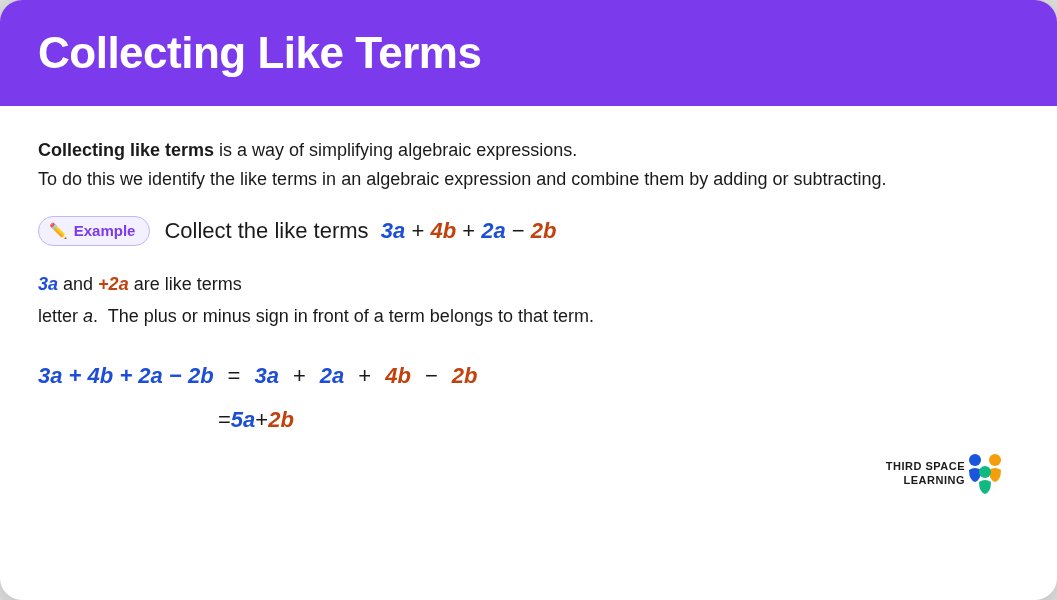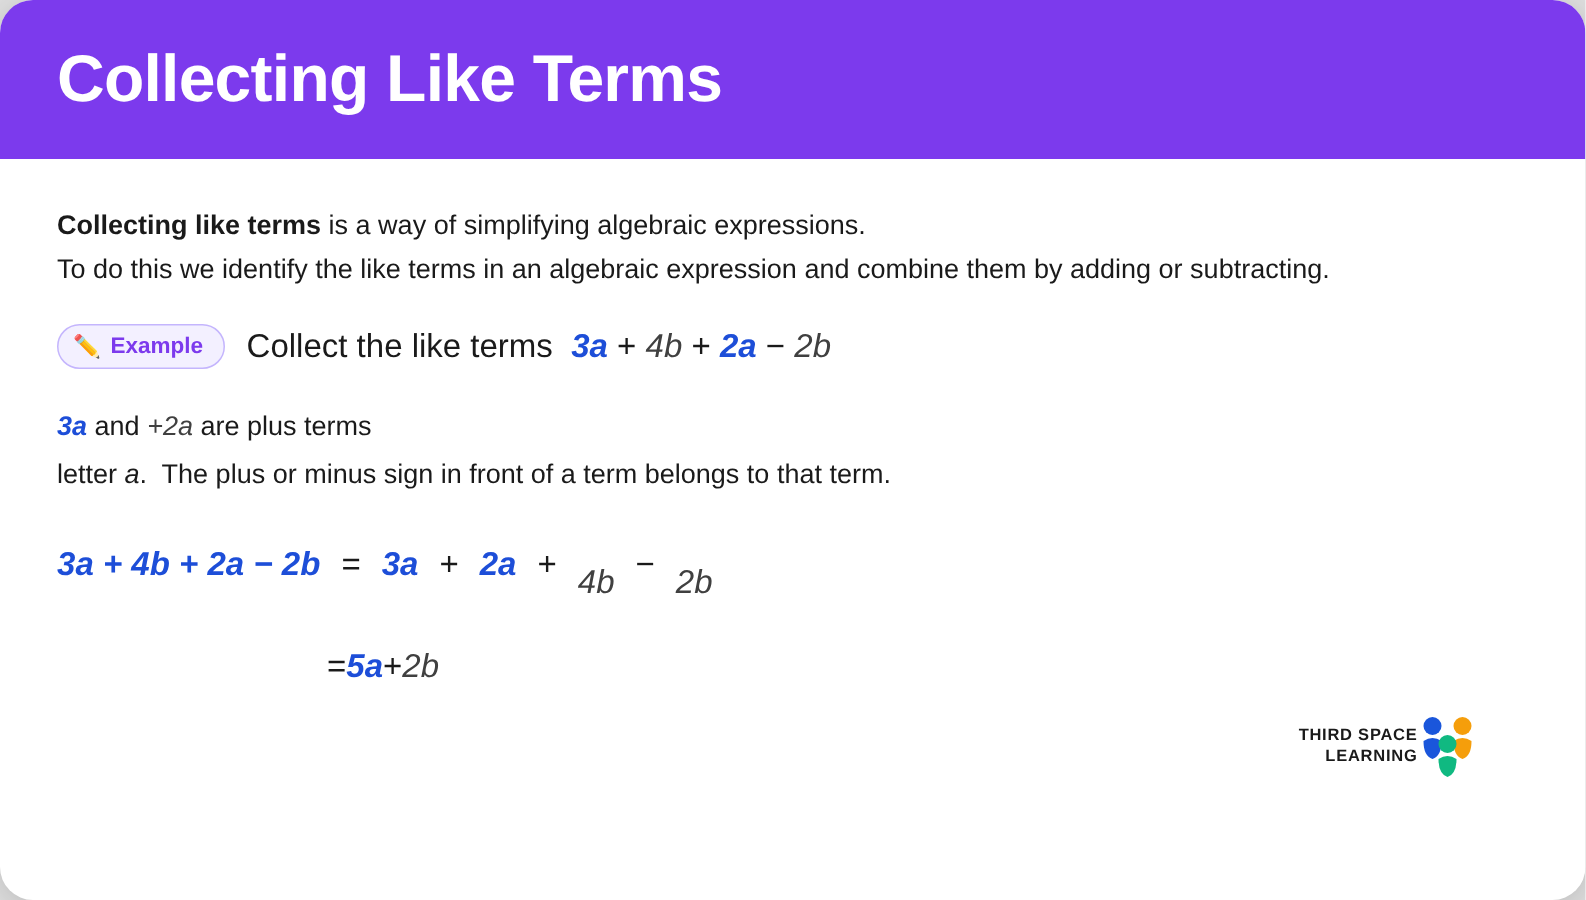--- a/index.html
+++ b/index.html
@@ -23,21 +23,21 @@
       background: #7c3aed;
       padding: 28px 38px 28px 38px;
     }
     .header-title {
       color: #fff;
       font-size: 44px;
       font-weight: 800;
       letter-spacing: -0.5px;
     }
     .content {
-      padding: 30px 60px 24px 38px;
+      padding: 30px 40px 24px 38px;
     }
     .intro-text {
       font-size: 18px;
       color: #1a1a1a;
       line-height: 1.6;
       margin-bottom: 22px;
     }
     .intro-text strong {
       font-weight: 800;
     }
@@ -61,21 +61,21 @@
       white-space: nowrap;
     }
     .example-badge .pencil-icon {
       font-size: 15px;
     }
     .example-math {
       font-size: 22px;
       color: #1a1a1a;
     }
     .math-blue { color: #1d4ed8; font-style: italic; font-weight: 700; }
-    .math-pink { color: #404040; font-style: italic; font-weight: 400; margin-top: 12px; }
+    .math-pink { color: #c2410c; font-style: italic; font-weight: 700; }
     .math-op { color: #1a1a1a; font-style: normal; font-weight: 400; }
     .like-terms-section {
       margin-bottom: 22px;
     }
     .like-terms-line {
       font-size: 18px;
       color: #1a1a1a;
       line-height: 1.8;
     }
     .math-italic { font-style: italic; }
@@ -139,21 +139,21 @@
       <span class="example-math">
         <span>Collect the like terms&nbsp;&nbsp;</span><span class="math-blue">3<i>a</i></span><span class="math-op"> + </span><span class="math-pink">4<i>b</i></span><span class="math-op"> + </span><span class="math-blue">2<i>a</i></span><span class="math-op"> − </span><span class="math-pink">2<i>b</i></span>
       </span>
     </div>
 
     <div class="like-terms-section">
       <div class="like-terms-line">
         <span class="math-blue math-italic">3<i>a</i></span>
         <span> and </span>
         <span class="math-pink math-italic">+2<i>a</i></span>
-        <span> are plus terms</span>
+        <span> are like terms</span>
       </div>
       <div class="like-terms-line">
         <span>letter </span><i>a</i><span>.&nbsp; The plus or minus sign in front of a term belongs to that term.</span>
       </div>
     </div>
 
     <div class="formula-section">
       <div class="formula-line">
         <span class="math-blue">3<i>a</i> + 4<i>b</i> + 2<i>a</i> − 2<i>b</i></span>
         <span style="color:#1a1a1a;font-size:22px;"> = </span>

